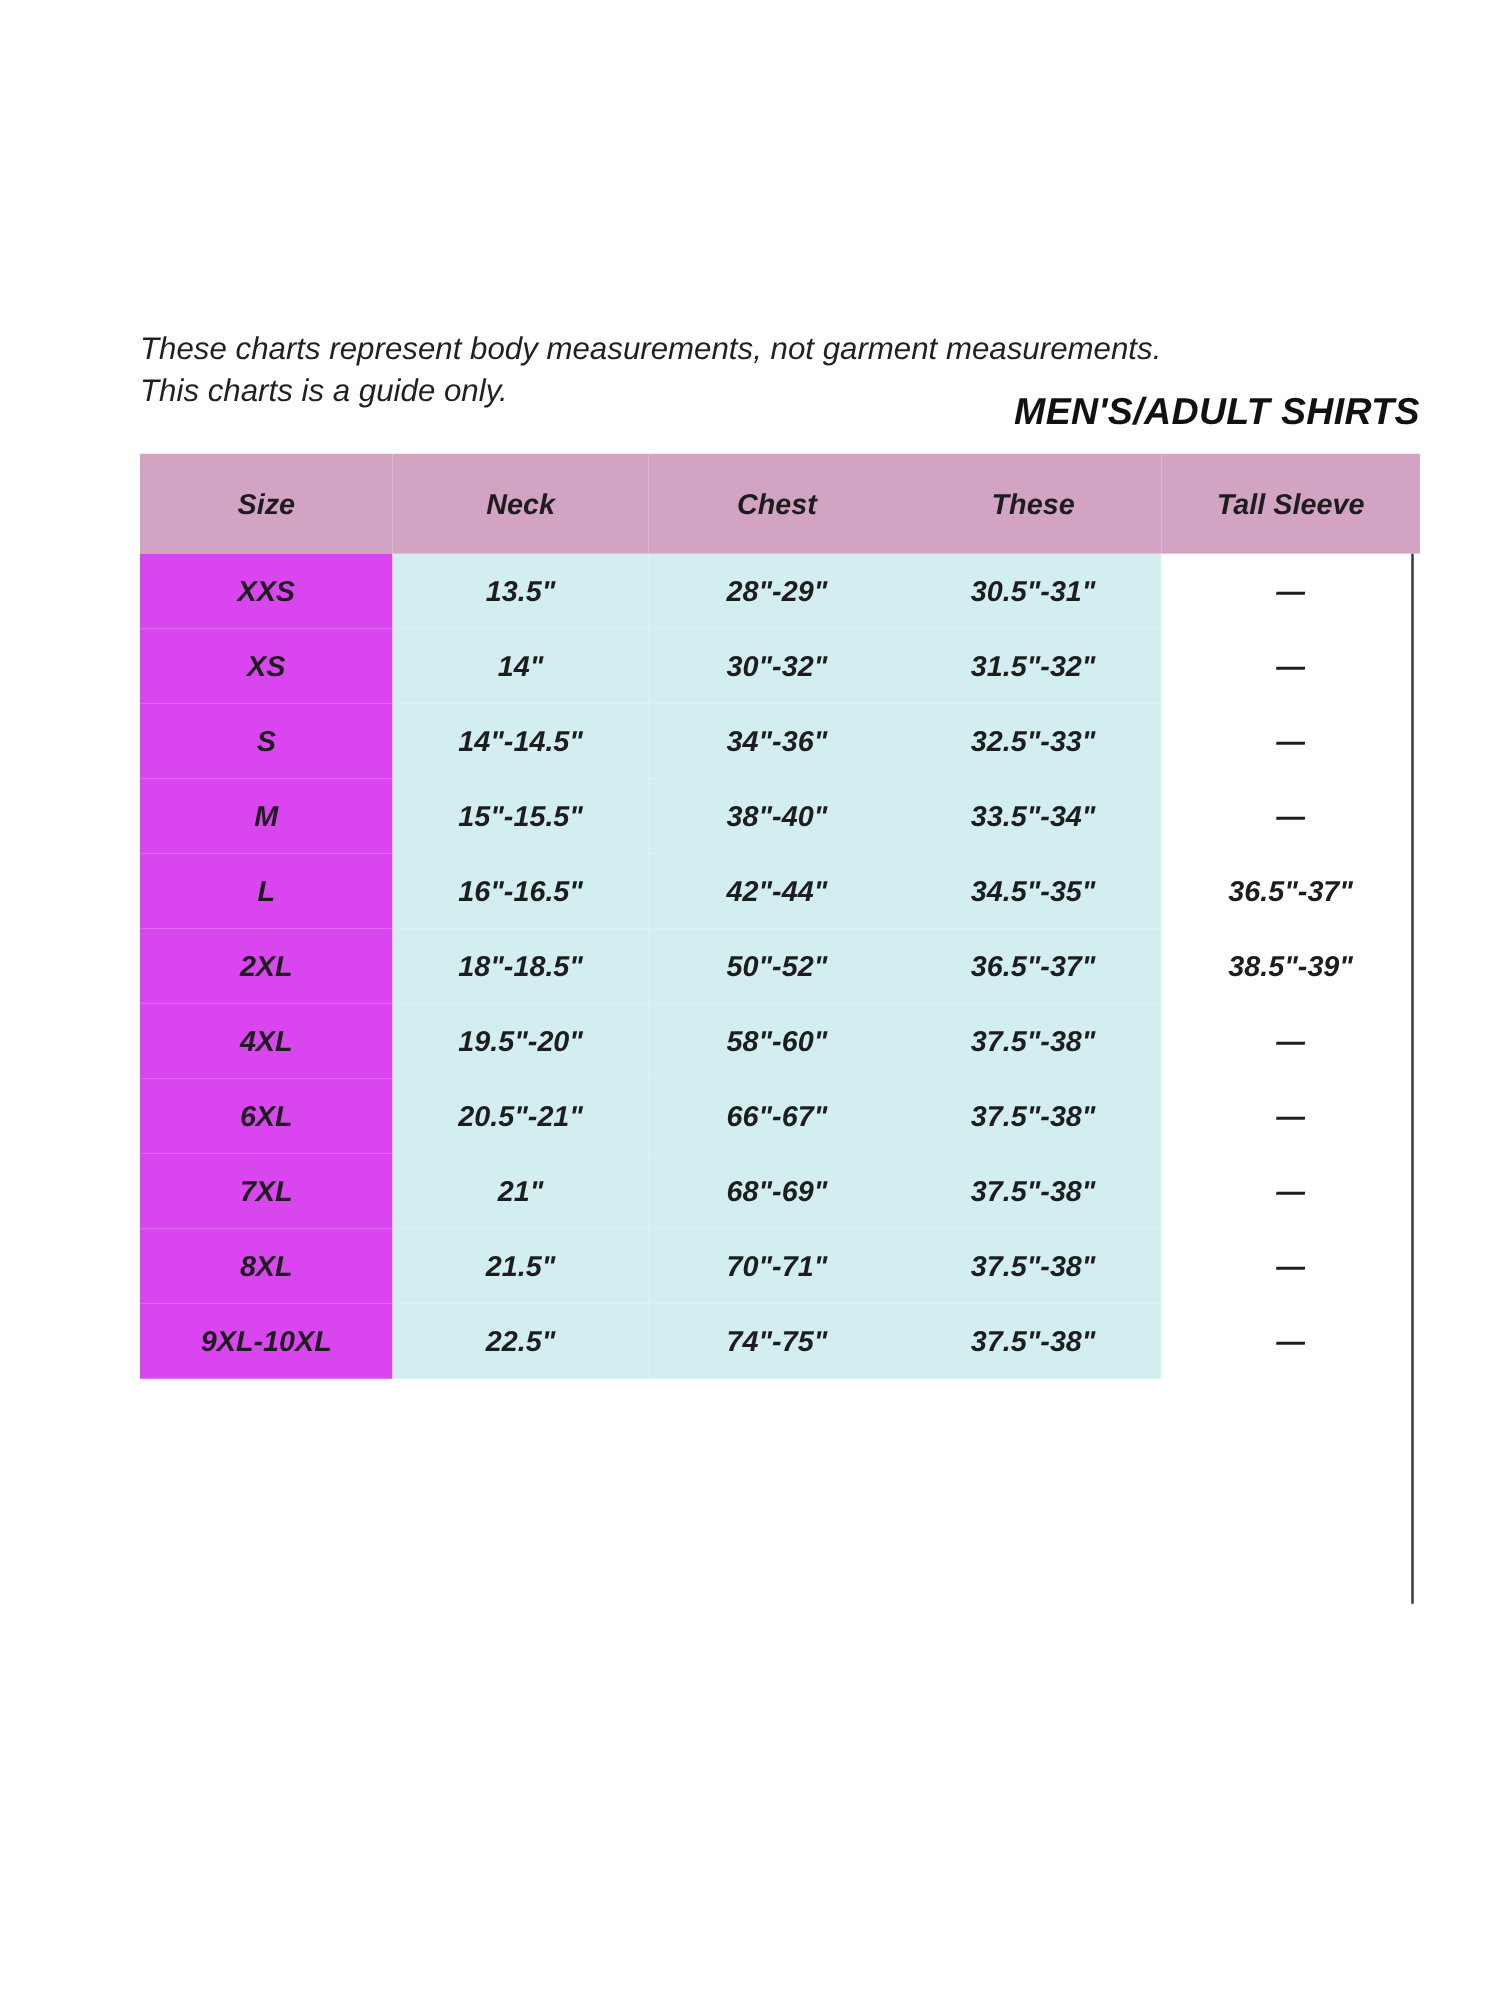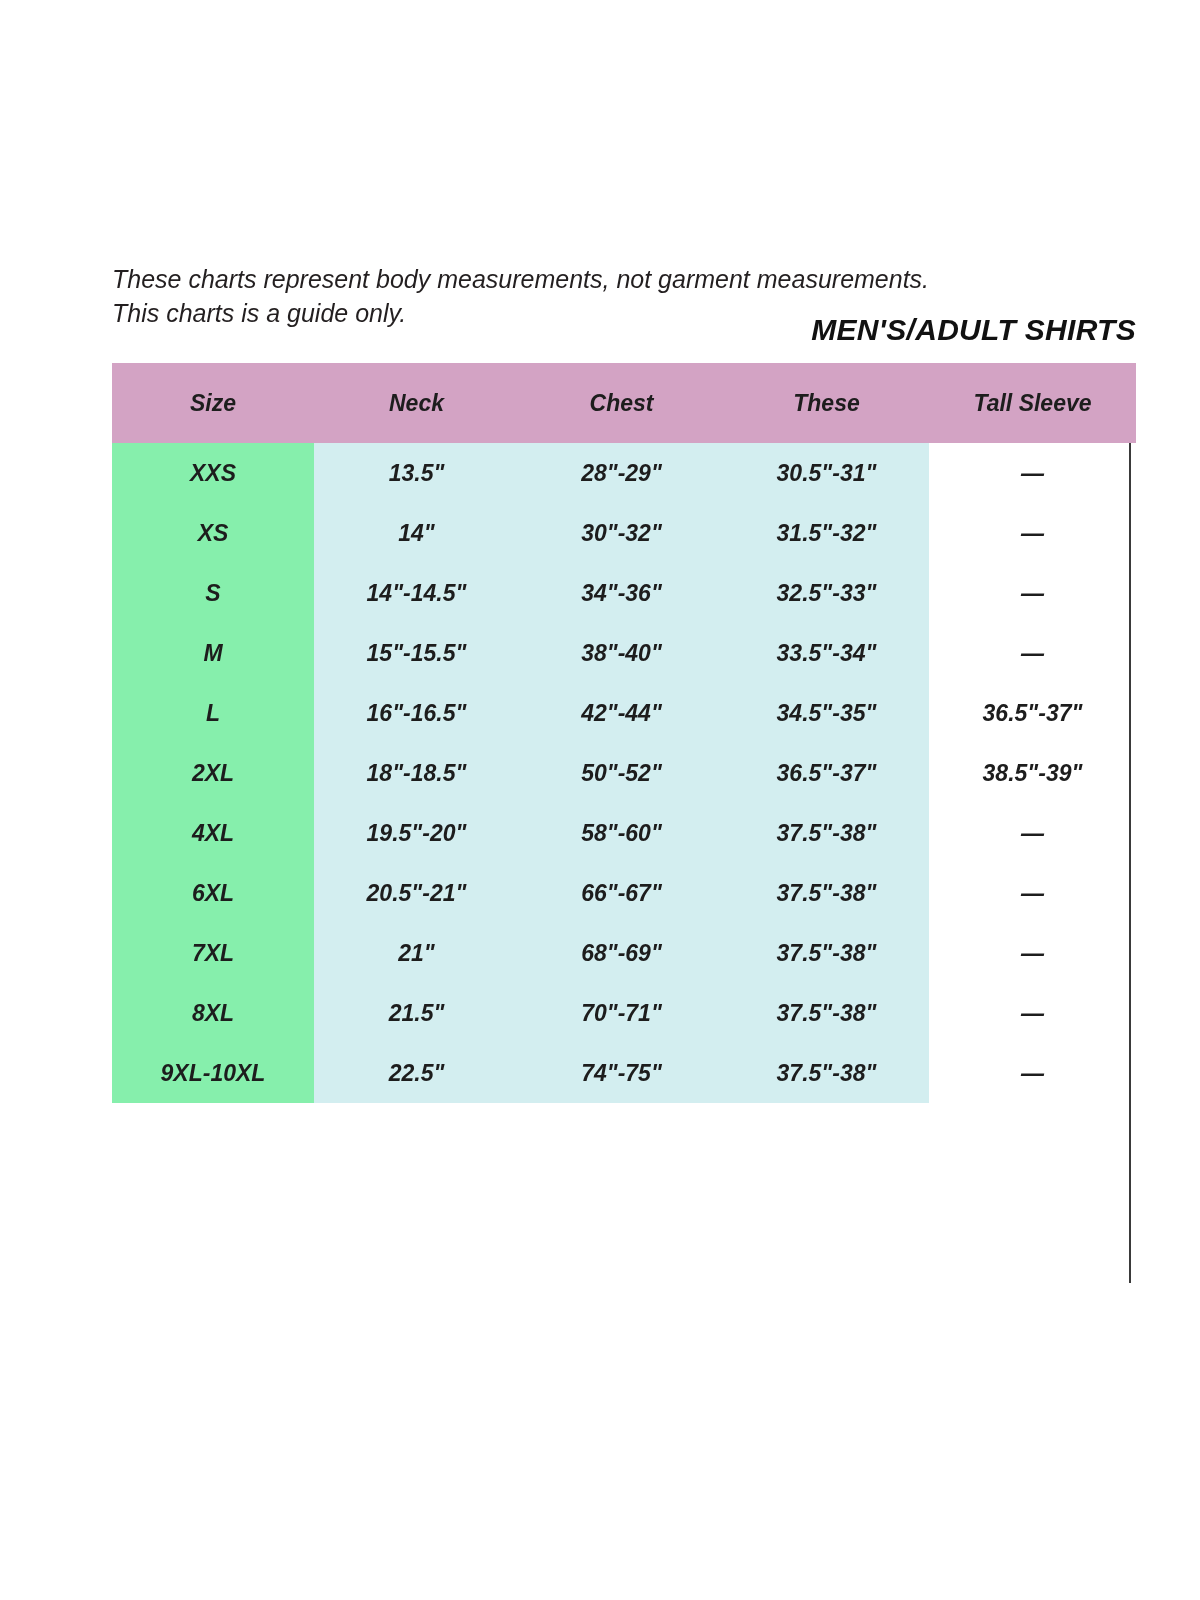--- a/index.html
+++ b/index.html
@@ -79,21 +79,21 @@
     height: 60px;
     font-size: 23px;
     font-weight: bold;
     text-align: center;
     vertical-align: middle;
     padding: 0;
     border: none;
     color: #1d1d1d;
   }
   td.size-cell {
-    background: #86efac;
+    background: #d946ef;
   }
   td.tint {
     background: #d3eef0;
   }
   td.plain {
     background: #ffffff;
   }
   .right-rule {
     position: absolute;
     left: 1113px;

